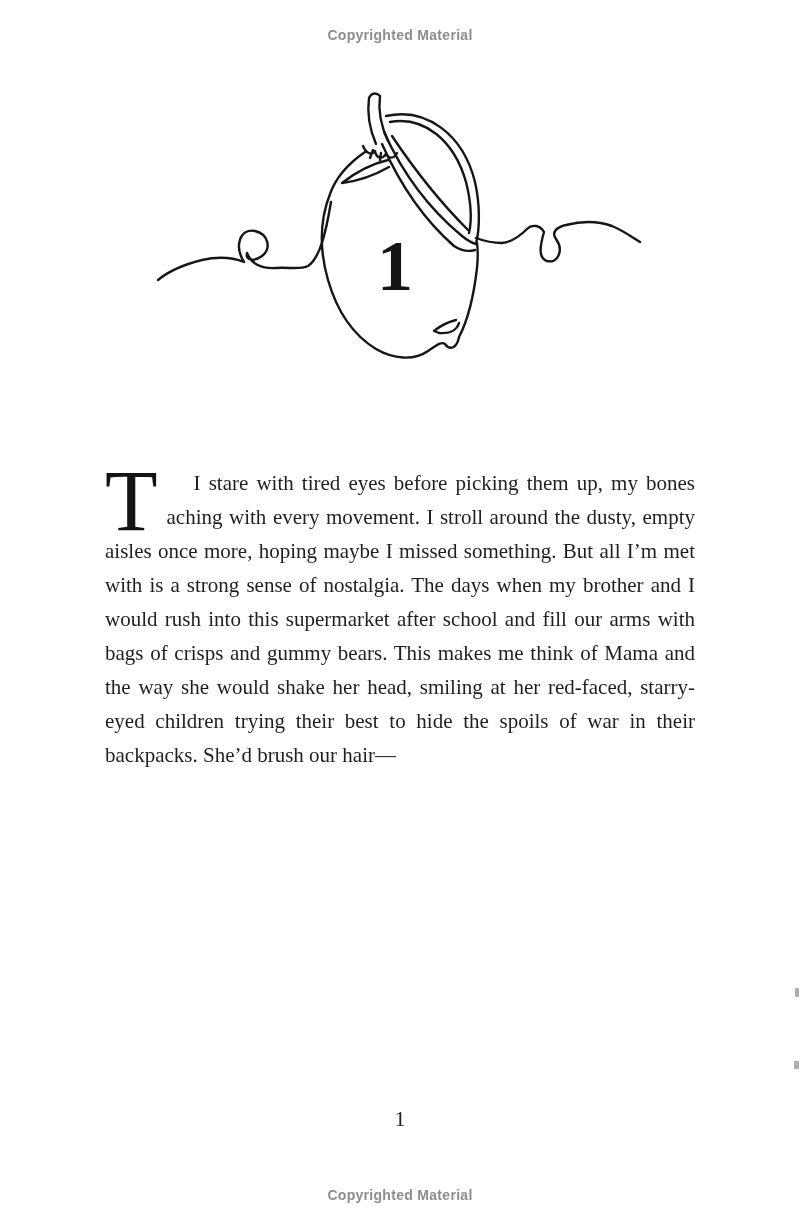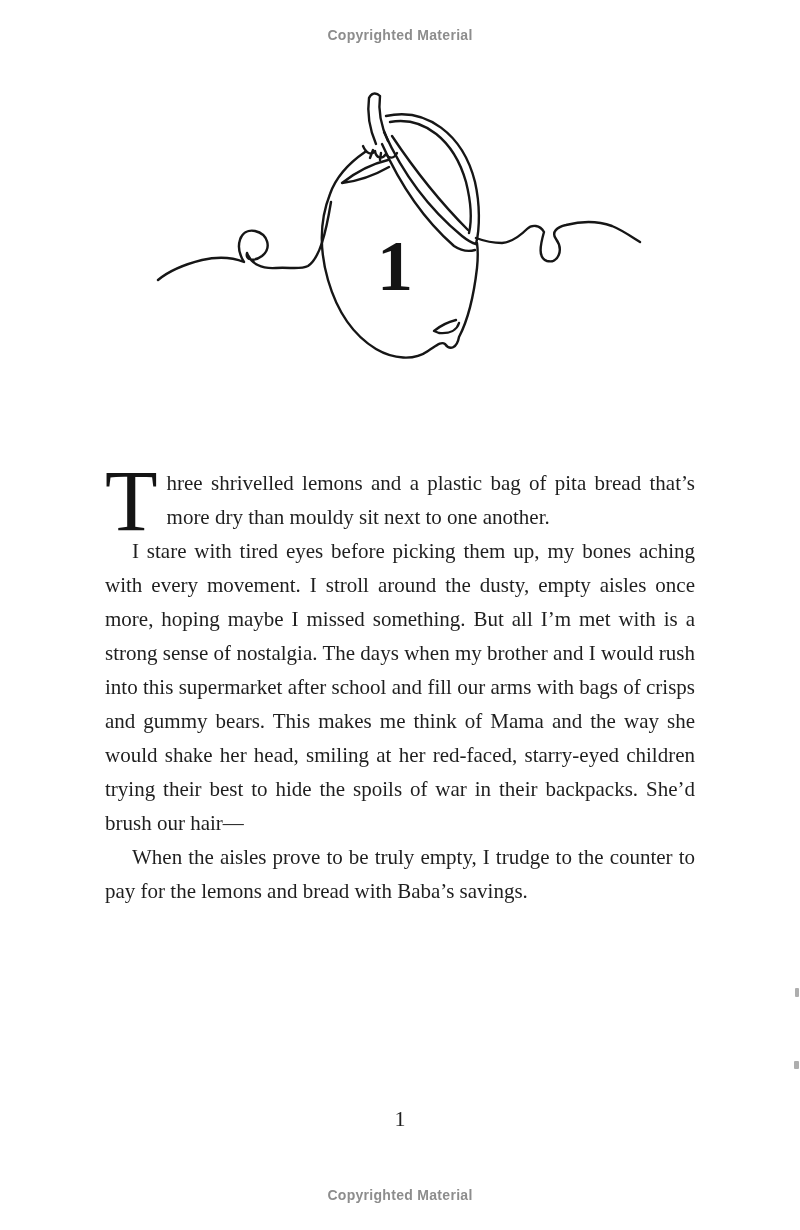--- a/index.html
+++ b/index.html
@@ -127,23 +127,22 @@
         <path d="M 346 158 C 354 161, 362 163, 372 163 C 382 162, 390 156, 397 149
              C 402 144, 410 145, 414 152 C 410 166, 408 178, 417 181
              C 428 184, 434 170, 426 159 C 421 152, 427 147, 436 145
              C 452 141, 468 141, 482 146 C 492 150, 502 157, 510 162"></path>
       </g>
       <text class="chapter-num" x="265" y="210" text-anchor="middle">1</text>
     </svg>
   </div>
 
   <div class="body-text">
-    <p class="first"><span class="dropcap">T</span><span>hree shrivelled lemons and a plastic bag of pita bread that’s more dry than mouldy sit next to one another.</span></p>
+    <p class="first"><span class="dropcap">T</span></p>
     <p>I stare with tired eyes before picking them up, my bones aching with every movement. I stroll around the dusty, empty aisles once more, hoping maybe I missed something. But all I’m met with is a strong sense of nostalgia. The days when my brother and I would rush into this supermarket after school and fill our arms with bags of crisps and gummy bears. This makes me think of Mama and the way she would shake her head, smiling at her red-faced, starry-eyed children trying their best to hide the spoils of war in their backpacks. She’d brush our hair—</p>
-    <p>When the aisles prove to be truly empty, I trudge to the counter to pay for the lemons and bread with Baba’s savings.</p>
   </div>
 
   <div class="page-number">1</div>
 
   <div class="notice bottom">Copyrighted Material</div>
 
   <div class="artifact a1"></div>
   <div class="artifact a2"></div>
 
 </div>

